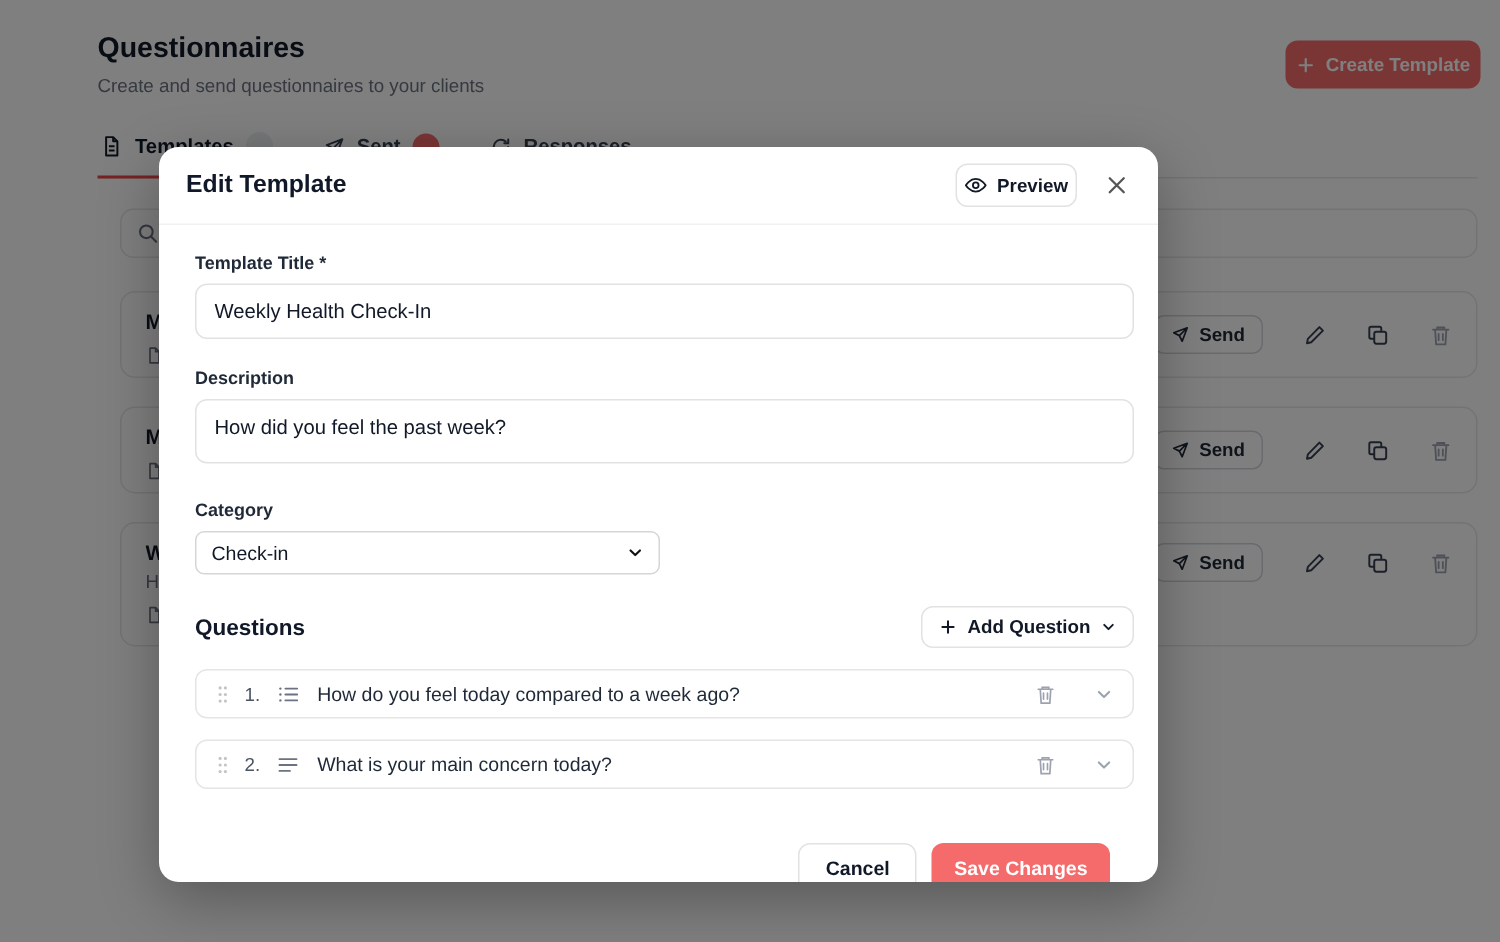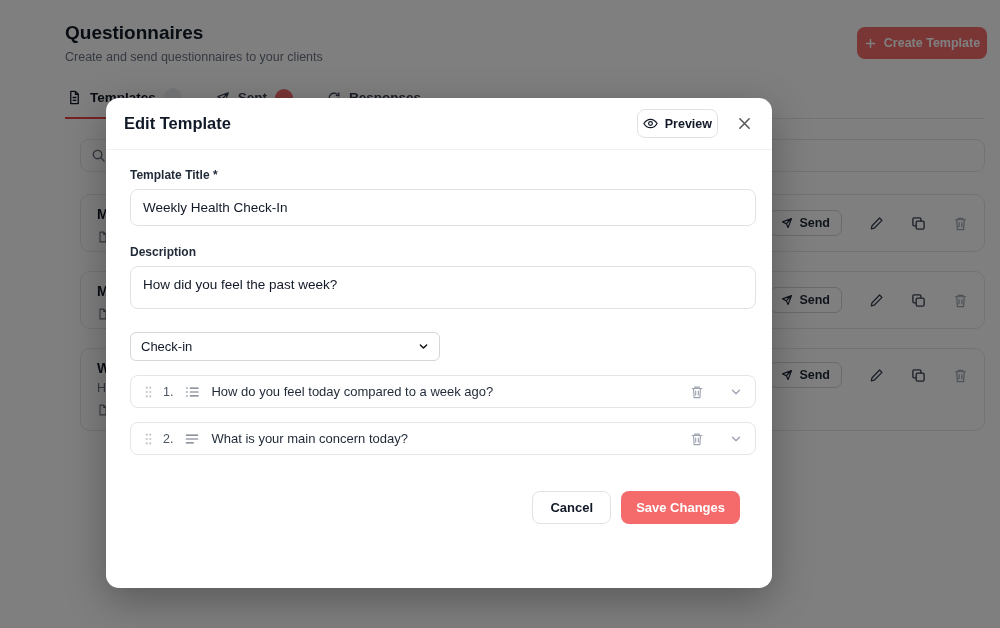--- a/index.html
+++ b/index.html
@@ -266,28 +266,41 @@
         <label class="field-label">Template Title *</label>
         <input class="text-input" type="text" value="Weekly Health Check-In" style="">
       </div>
 
       <div class="field-group">
         <label class="field-label">Description</label>
         <textarea class="textarea" style="">How did you feel the past week?</textarea>
       </div>
 
       <div class="field-group" style="margin-bottom:0;">
+        <label class="field-label">Category</label>
         <div class="select-box">
           <span>Check-in</span>
           <svg width="11" height="11" viewBox="0 0 14 14" fill="none" stroke="currentColor" stroke-width="1.8" stroke-linecap="round" stroke-linejoin="round">
               <path d="M3 5l4 4 4-4"></path>
             </svg>
         </div>
       </div>
 
+      <div class="questions-header">
+        <div class="questions-heading">Questions</div>
+        <button class="add-question-btn">
+          <svg width="12" height="12" viewBox="0 0 16 16" fill="none" stroke="currentColor" stroke-width="1.8" stroke-linecap="round">
+              <path d="M8 3v10M3 8h10"></path>
+            </svg>
+          <span>Add Question</span>
+          <svg width="10" height="10" viewBox="0 0 14 14" fill="none" stroke="currentColor" stroke-width="1.8" stroke-linecap="round" stroke-linejoin="round">
+              <path d="M3 5l4 4 4-4"></path>
+            </svg>
+        </button>
+      </div>
 
       <div class="q-row">
         <span class="q-grip">
           <svg width="9" height="14" viewBox="0 0 10 16" fill="currentColor">
               <circle cx="3" cy="3" r="1.2"></circle>
               <circle cx="7" cy="3" r="1.2"></circle>
               <circle cx="3" cy="8" r="1.2"></circle>
               <circle cx="7" cy="8" r="1.2"></circle>
               <circle cx="3" cy="13" r="1.2"></circle>
               <circle cx="7" cy="13" r="1.2"></circle>

